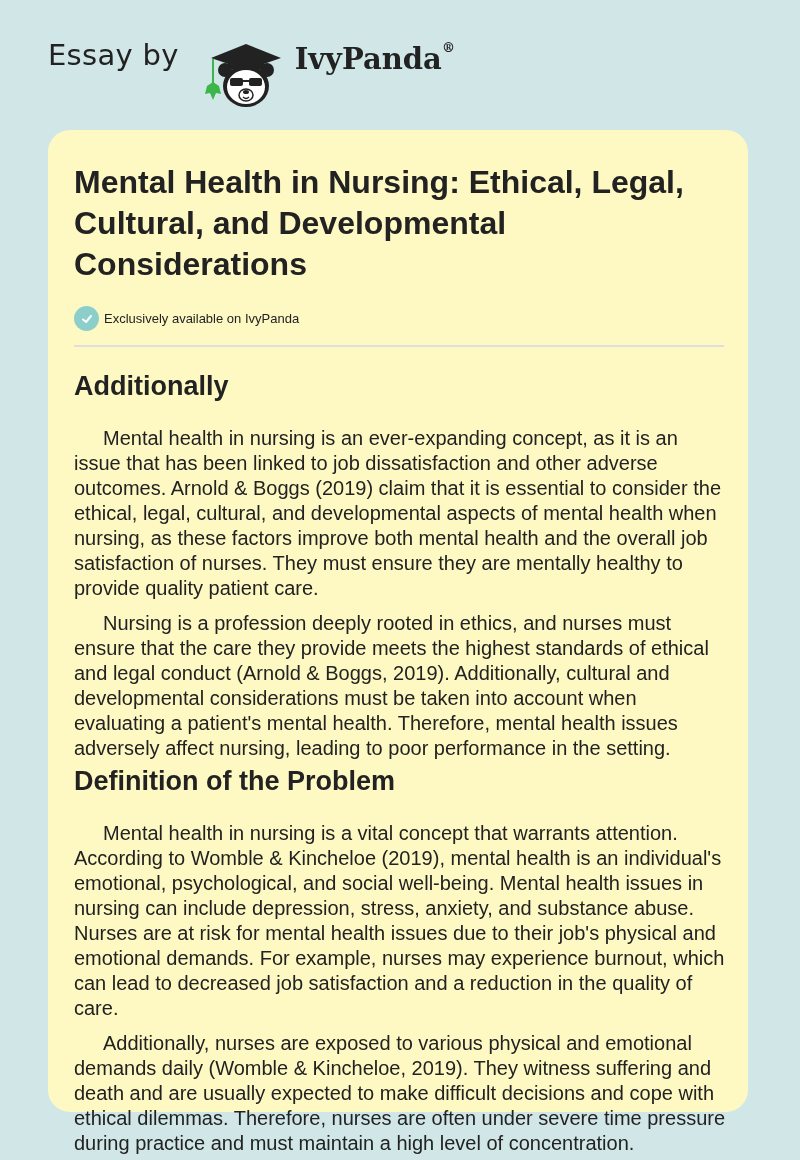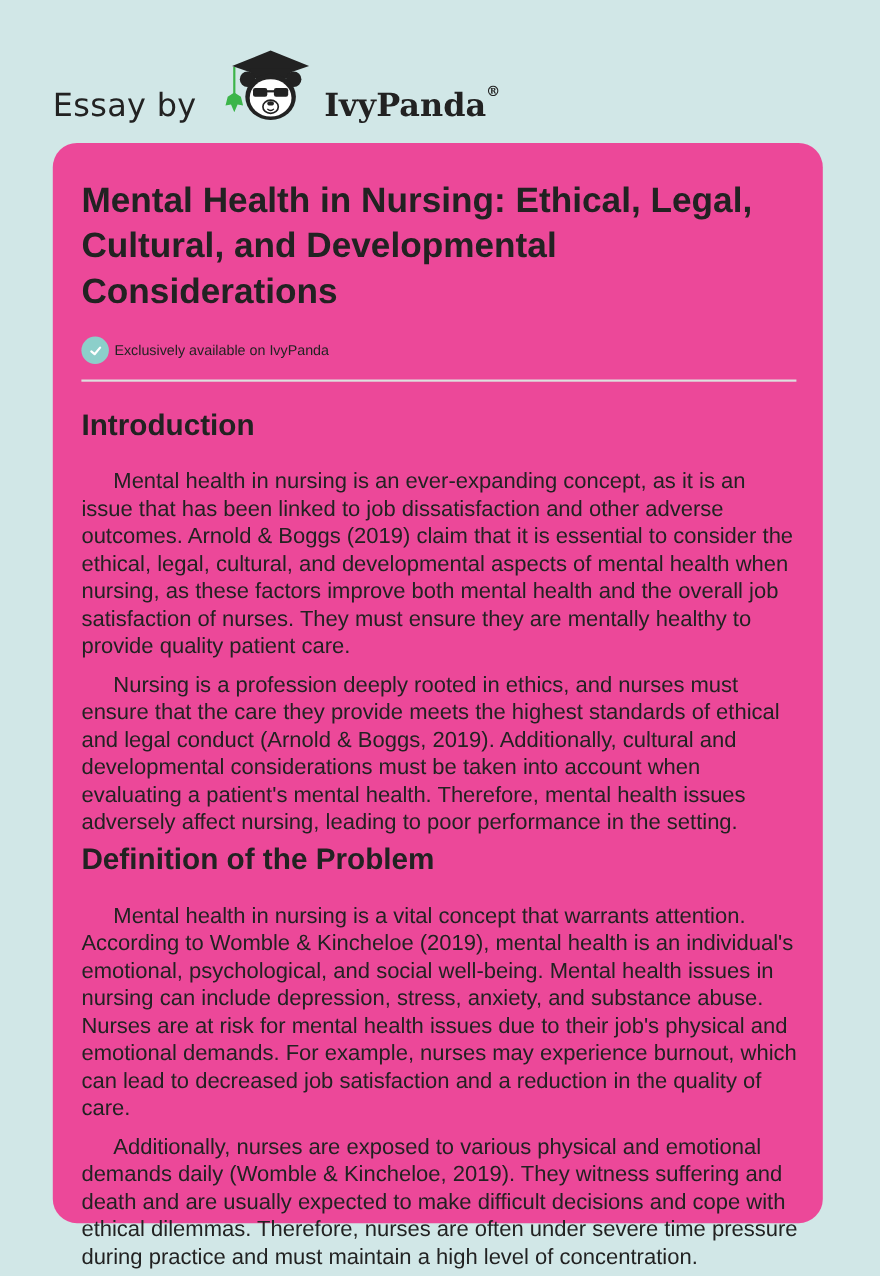--- a/index.html
+++ b/index.html
@@ -6,36 +6,36 @@
   body {
     width: 800px; height: 1160px;
     background: #d1e7e7;
     font-family: "Liberation Sans", sans-serif;
     color: #222;
     position: relative;
     overflow: hidden;
   }
   .header {
     position: absolute; left: 48px; top: 36px; height: 76px;
-    display: flex; align-items: flex-end;
+    display: flex; align-items: flex-start;
   }
   .essay-by {
     font-family: "DejaVu Sans", sans-serif;
     font-size: 29px; color: #222; letter-spacing: 0.3px;
     margin-right: 20px; margin-top: 2px;
   }
   .logo-mark { width: 90px; height: 74px; display: block; }
   .brand {
     font-family: "DejaVu Serif", serif; font-weight: bold;
     font-size: 29px; color: #222; margin-left: 6px; margin-top: 6px;
   }
   .brand sup { font-size: 13px; vertical-align: top; position: relative; top: -2px; }
   .card {
     position: absolute; left: 48px; top: 130px; width: 700px; height: 982px;
-    background: #ec4899; border-radius: 22px;
+    background: #fef9c3; border-radius: 22px;
   }
   .title {
     position: absolute; left: 26px; top: 32px; width: 650px;
     font-size: 32px; font-weight: bold; line-height: 41px; color: #222;
     margin: 0;
   }
   .badge {
     position: absolute; left: 26px; top: 176px;
     display: flex; align-items: center;
   }
@@ -98,20 +98,20 @@
       <svg width="12" height="12" viewBox="0 0 12 12">
           <path d="M2,6.5 L5,9 L10,3" stroke="#fff" stroke-width="2" fill="none" stroke-linecap="round" stroke-linejoin="round"></path>
         </svg>
     </span>
     <span class="badge-text">Exclusively available on IvyPanda</span>
   </div>
 
   <div class="divider"></div>
 
   <div class="content">
-    <h2>Introduction</h2>
+    <h2>Additionally</h2>
     <p style="margin-top:20px">Mental health in nursing is an ever-expanding concept, as it is an issue that has been linked to job dissatisfaction and other adverse outcomes. Arnold &amp; Boggs (2019) claim that it is essential to consider the ethical, legal, cultural, and developmental aspects of mental health when nursing, as these factors improve both mental health and the overall job satisfaction of nurses. They must ensure they are mentally healthy to provide quality patient care.</p>
     <p class="p-gap">Nursing is a profession deeply rooted in ethics, and nurses must ensure that the care they provide meets the highest standards of ethical and legal conduct (Arnold &amp; Boggs, 2019). Additionally, cultural and developmental considerations must be taken into account when evaluating a patient's mental health. Therefore, mental health issues adversely affect nursing, leading to poor performance in the setting.</p>
     <h2 style="">Definition of the Problem</h2>
     <p style="margin-top:20px">Mental health in nursing is a vital concept that warrants attention. According to Womble &amp; Kincheloe (2019), mental health is an individual's emotional, psychological, and social well-being. Mental health issues in nursing can include depression, stress, anxiety, and substance abuse. Nurses are at risk for mental health issues due to their job's physical and emotional demands. For example, nurses may experience burnout, which can lead to decreased job satisfaction and a reduction in the quality of care.</p>
     <p class="p-gap">Additionally, nurses are exposed to various physical and emotional demands daily (Womble &amp; Kincheloe, 2019). They witness suffering and death and are usually expected to make difficult decisions and cope with ethical dilemmas. Therefore, nurses are often under severe time pressure during practice and must maintain a high level of concentration.</p>
   </div>
 </div>
 
 </body></html>

